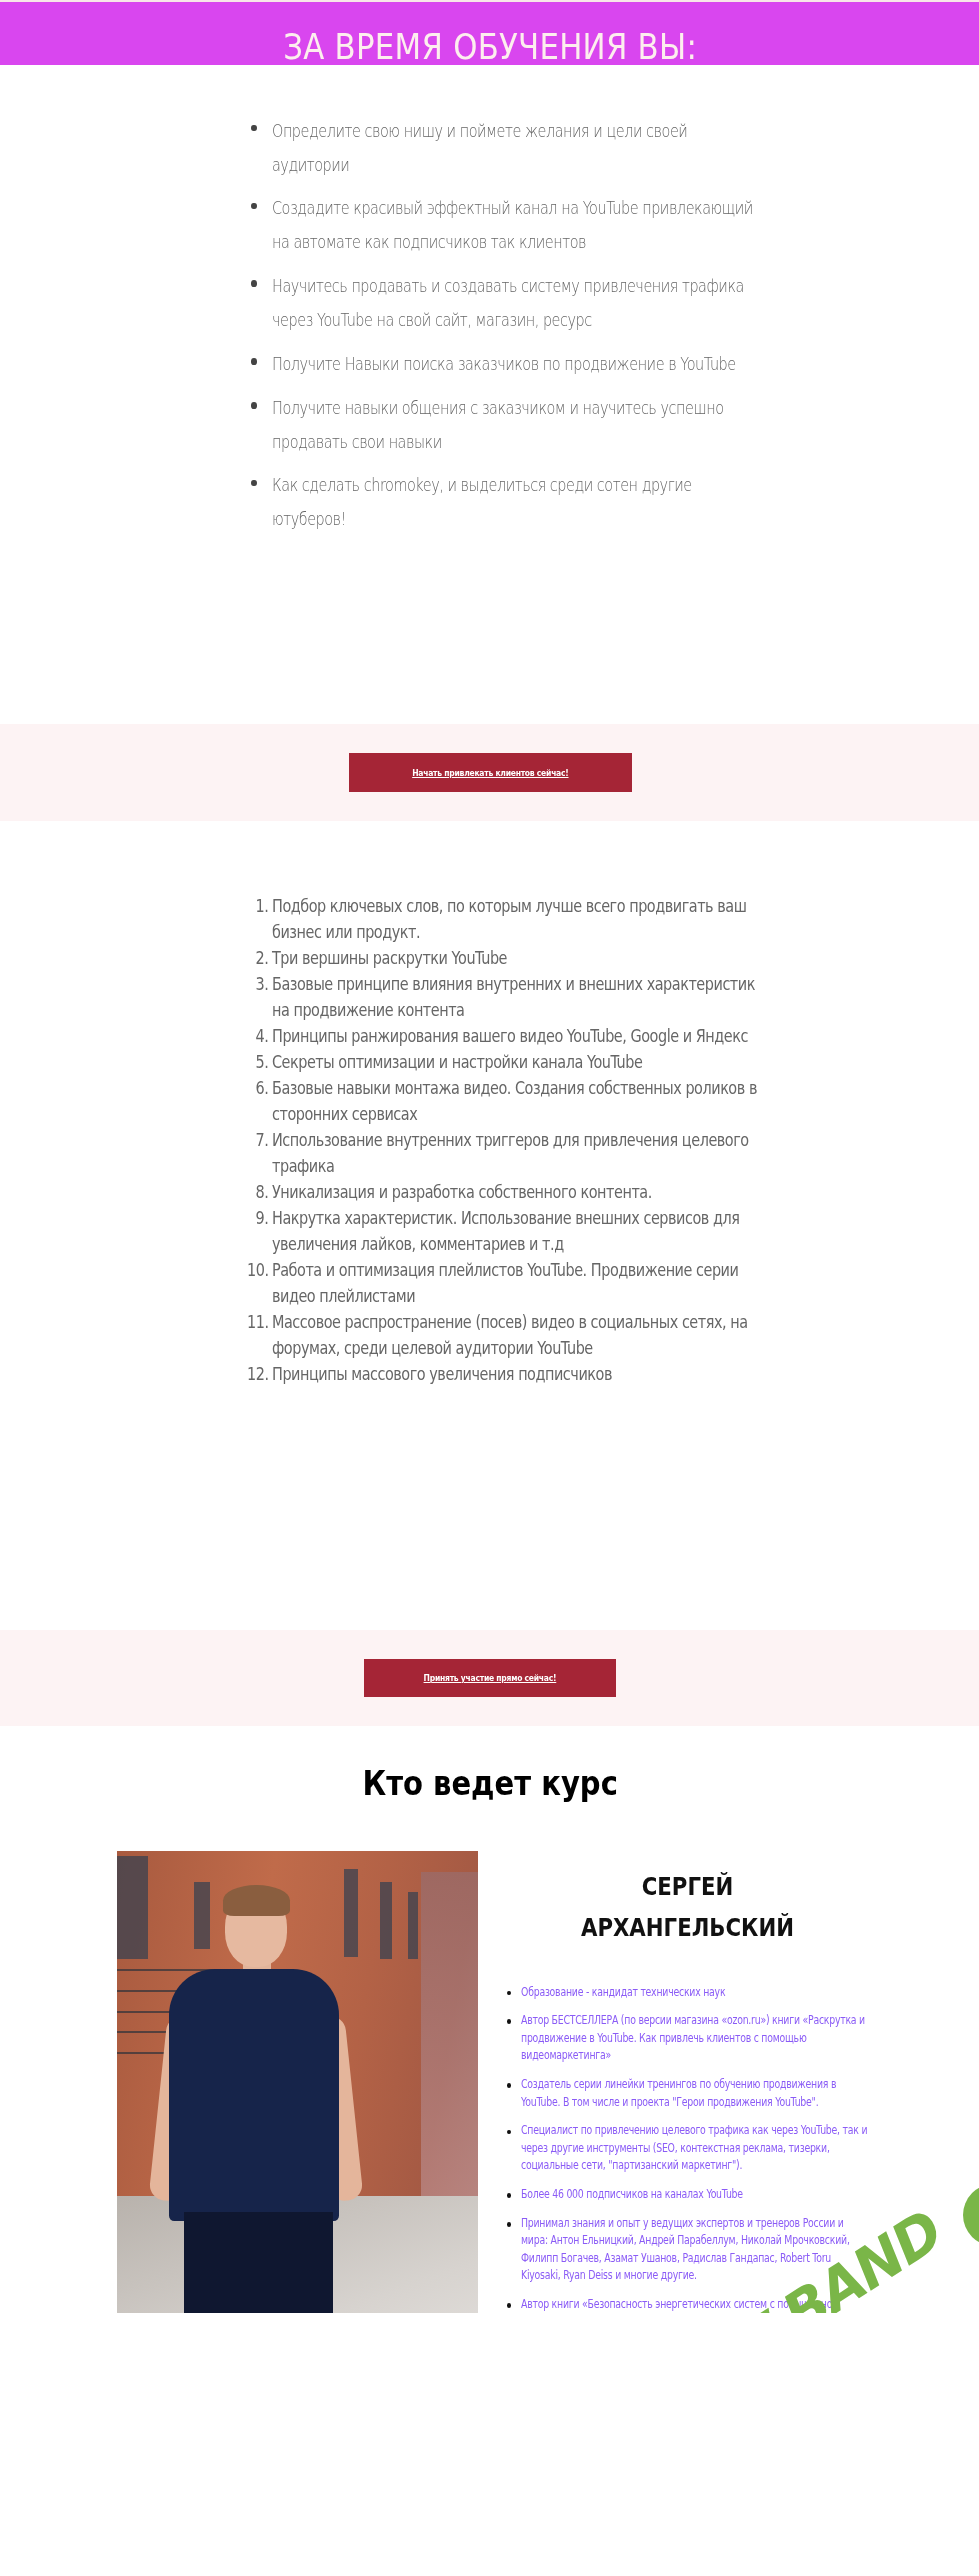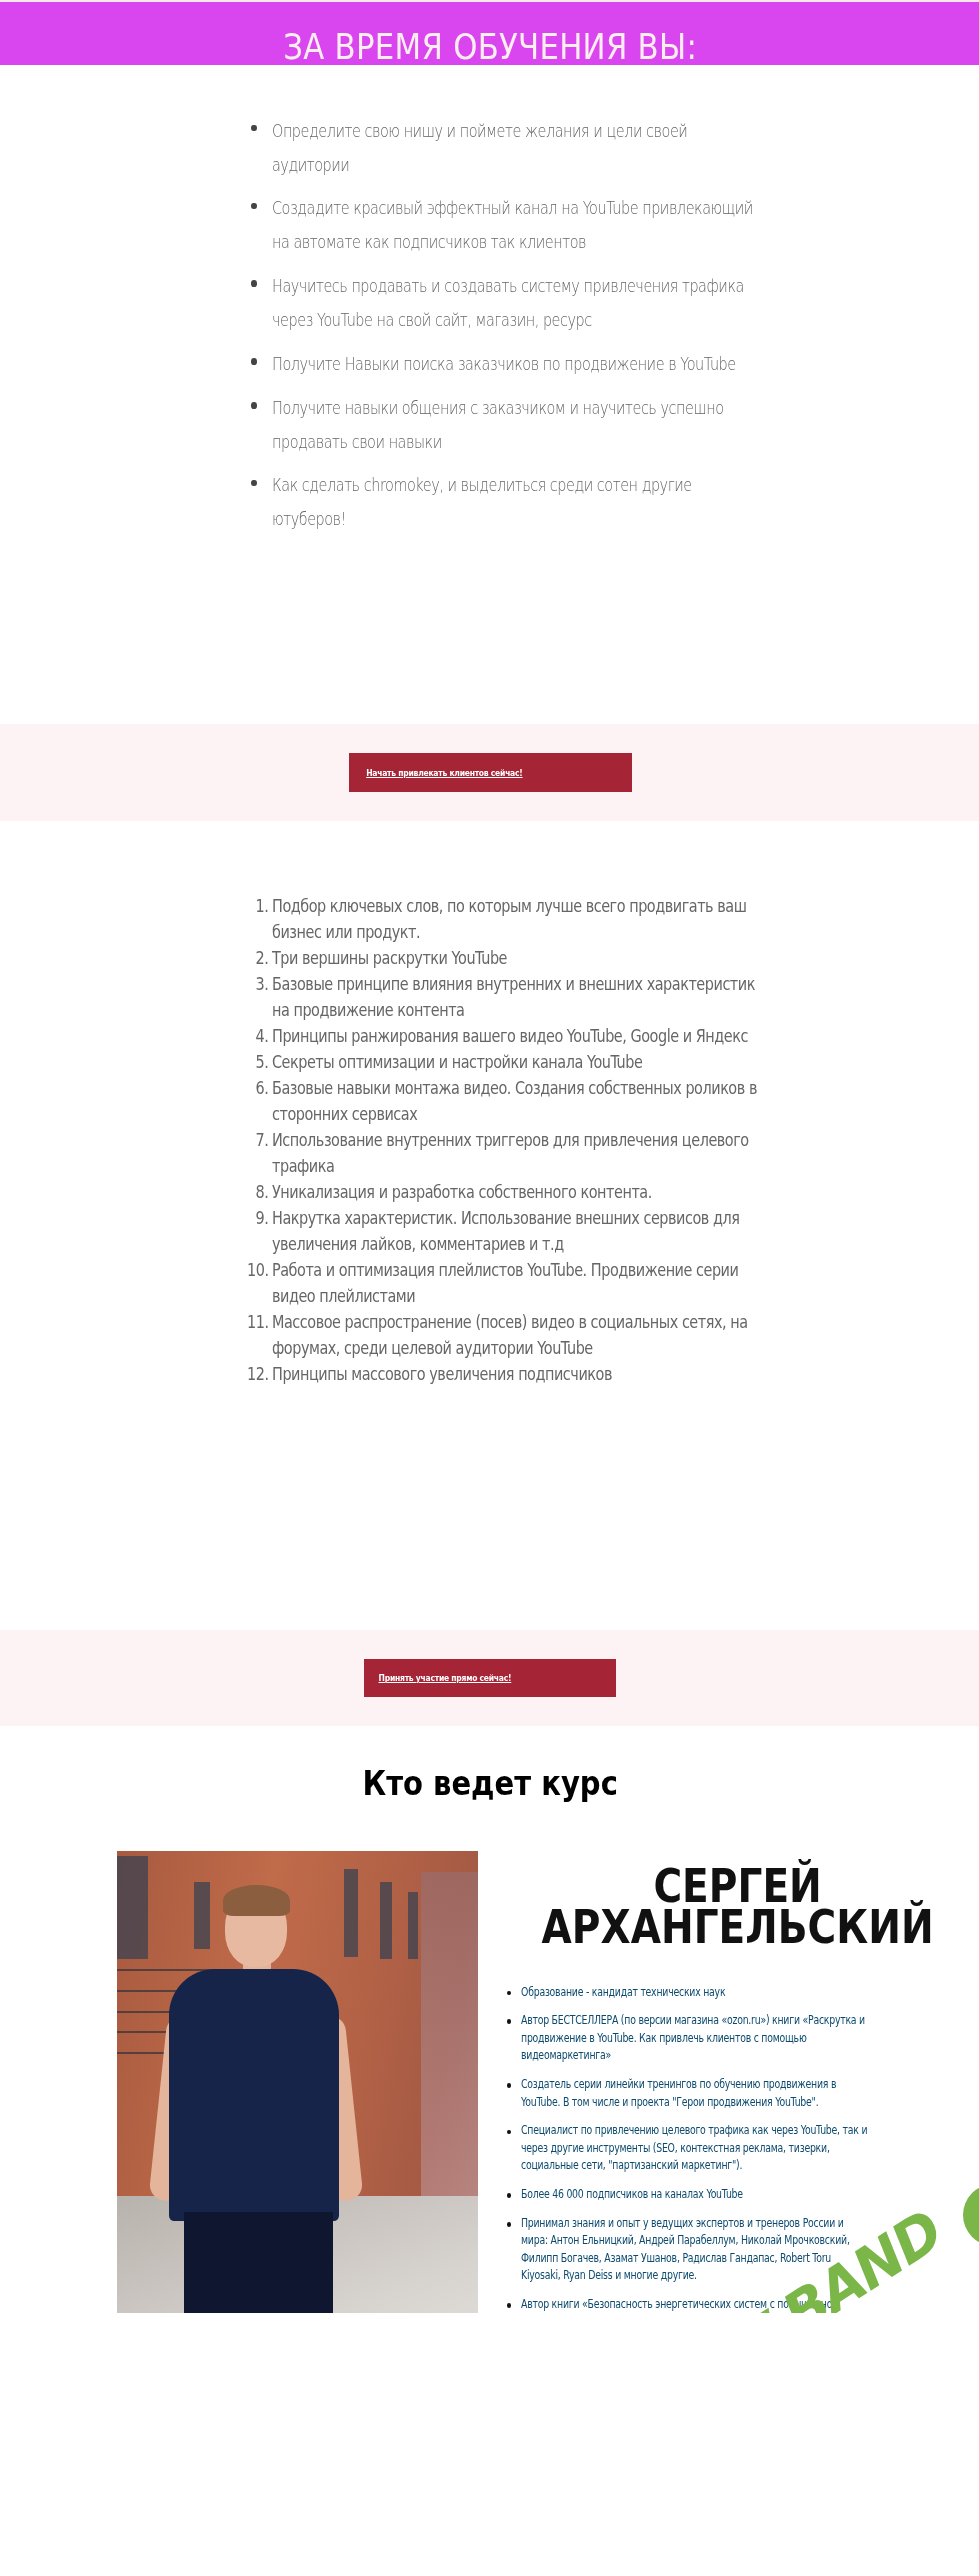--- a/index.html
+++ b/index.html
@@ -11,21 +11,21 @@
     .hero h1 { color: #fdeeee; font-family: "DejaVu Sans", sans-serif; font-weight: 400; font-size: 35px; line-height: 1; margin-top: 17px; letter-spacing: 0.3px; transform: scaleX(0.88); }
 
     .learn { padding: 49px 0 0 0; height: 659px; }
     .learn ul { list-style: none; width: 495px; margin-left: 272px; }
     .learn li { position: relative; padding-left: 0; margin-bottom: 9.8px; font-family: "DejaVu Sans", sans-serif; font-size: 18.5px; line-height: 34px; color: #666; font-weight: 300; letter-spacing: -0.6px; transform-origin: left top; }
     .learn li .t { display: block; transform: scaleX(0.78); transform-origin: left top; width: 128%; }
     .learn li::before { content: ""; position: absolute; left: -21px; top: 11.3px; width: 5.7px; height: 6.7px; border-radius: 50%; background: #444; }
 
     .cta-band { height: 97px; background: #fdf3f4; display: flex; align-items: center; justify-content: center; }
     .cta-band.second { height: 96px; }
-    .cta-btn { background: #a52536; color: #fff; display: flex; align-items: center; text-decoration: underline; font-family: "DejaVu Sans", sans-serif; font-weight: 700; font-size: 9.3px; letter-spacing: -0.3px; cursor: pointer; }
+    .cta-btn { background: #a52536; color: #fff; display: flex; align-items: center; justify-content: center; text-decoration: underline; font-family: "DejaVu Sans", sans-serif; font-weight: 700; font-size: 9.3px; letter-spacing: -0.3px; cursor: pointer; }
     .cta-btn .t { transform: scaleX(0.82); display: inline-block; }
     .cta-btn.one { width: 283px; height: 39px; margin-left: 0; }
     .cta-btn.two { width: 252px; height: 38px; }
 
     .program-title { text-align: center; font-family: "DejaVu Sans", sans-serif; font-weight: 700; color: #000; font-size: 33px; line-height: 1; margin-top: 45px; }
     .program-title .t, .teacher-title .t { display: inline-block; transform: scaleX(0.88); }
     .program { padding-top: 36px; height: 809px; }
     .program-wrap { position: relative; }
     .program ol { list-style: none; margin-left: 272px; width: 495px; }
     .program li { position: relative; font-family: "DejaVu Sans", sans-serif; font-size: 18.5px; line-height: 26px; color: #666; letter-spacing: -0.6px; }
@@ -45,24 +45,24 @@
     .photo .rail { position: absolute; left: 0; width: 165px; height: 2.1px; background: #2d323b; opacity: .7; }
     .photo .head { position: absolute; left: 108px; top: 39px; width: 62px; height: 77px; border-radius: 48% 48% 45% 45%; background: #e6b9a0; }
     .photo .hair { position: absolute; left: 106px; top: 34px; width: 67px; height: 31px; border-radius: 60% 60% 20% 20%; background: #8a5e3f; }
     .photo .neck { position: absolute; left: 126px; top: 103px; width: 28px; height: 26px; background: #e2b49a; }
     .photo .shirt { position: absolute; left: 52px; top: 118px; width: 170px; height: 252px; background: #16244a; border-radius: 46px 46px 5.2px 5.2px; }
     .photo .arm-l { position: absolute; left: 41px; top: 165px; width: 33px; height: 185px; background: #e4b59b; border-radius: 15.5px; transform: rotate(6deg); }
     .photo .arm-r { position: absolute; left: 204px; top: 165px; width: 33px; height: 185px; background: #e4b59b; border-radius: 15.5px; transform: rotate(-6deg); }
     .photo .pants { position: absolute; left: 67px; top: 361px; width: 149px; height: 185px; background: #0f1730; }
 
     .bio { position: absolute; left: 507px; top: 1850px; width: 361px; }
-    .bio-name { text-align: center; font-family: "DejaVu Sans", sans-serif; color: #111; font-size: 46px; line-height: 41px; margin-top: 15.5px; }
+    .bio-name { text-align: center; font-family: "DejaVu Sans", sans-serif; color: #111; font-size: 25px; line-height: 41px; margin-top: 15.5px; }
     .bio-name .t { display: inline-block; transform: scaleX(0.85); }
     .bio ul { list-style: none; margin-top: 36px; padding-left: 14px; }
-    .bio li { position: relative; font-family: "DejaVu Sans", sans-serif; font-size: 12px; line-height: 17.5px; color: #0c4a6e; margin-bottom: 11.3px; letter-spacing: -0.3px; }
+    .bio li { position: relative; font-family: "DejaVu Sans", sans-serif; font-size: 12px; line-height: 17.5px; color: #8b5cf6; margin-bottom: 11.3px; letter-spacing: -0.3px; }
     .bio li .t { display: block; transform: scaleX(0.78); transform-origin: left top; width: 128%; }
     .bio li::before { content: ""; position: absolute; left: -14px; top: 7.2px; width: 4.1px; height: 4.6px; border-radius: 50%; background: #111; }
 
     .guarantee { height: 251px; background: #a52536; display: flex; align-items: center; justify-content: center; margin-top: 0; position: absolute; left: 0; right: 0; top: 2396px; }
     .guarantee p { color: #fff; text-align: center; font-family: "DejaVu Sans", sans-serif; font-weight: 700; font-size: 17px; line-height: 21.6px; white-space: pre-line; width: 484px; letter-spacing: -0.5px; transform: scaleX(0.84); margin-top: 5.2px; }
 
     .watermark { position: absolute; pointer-events: none; }
     .wm-text { position: absolute; font-family: "DejaVu Sans", sans-serif; font-weight: 700; font-style: italic; color: #7ab648; font-size: 57px; letter-spacing: -2.1px; white-space: nowrap; transform-origin: left bottom; }
     .wm-text.dim { color: #5f7f1f; opacity: .85; }
     .wm-circle { position: absolute; border-radius: 50%; background: #7ab648; color: #fff; display: flex; align-items: center; justify-content: center; font-family: "DejaVu Sans", sans-serif; font-weight: 700; }

